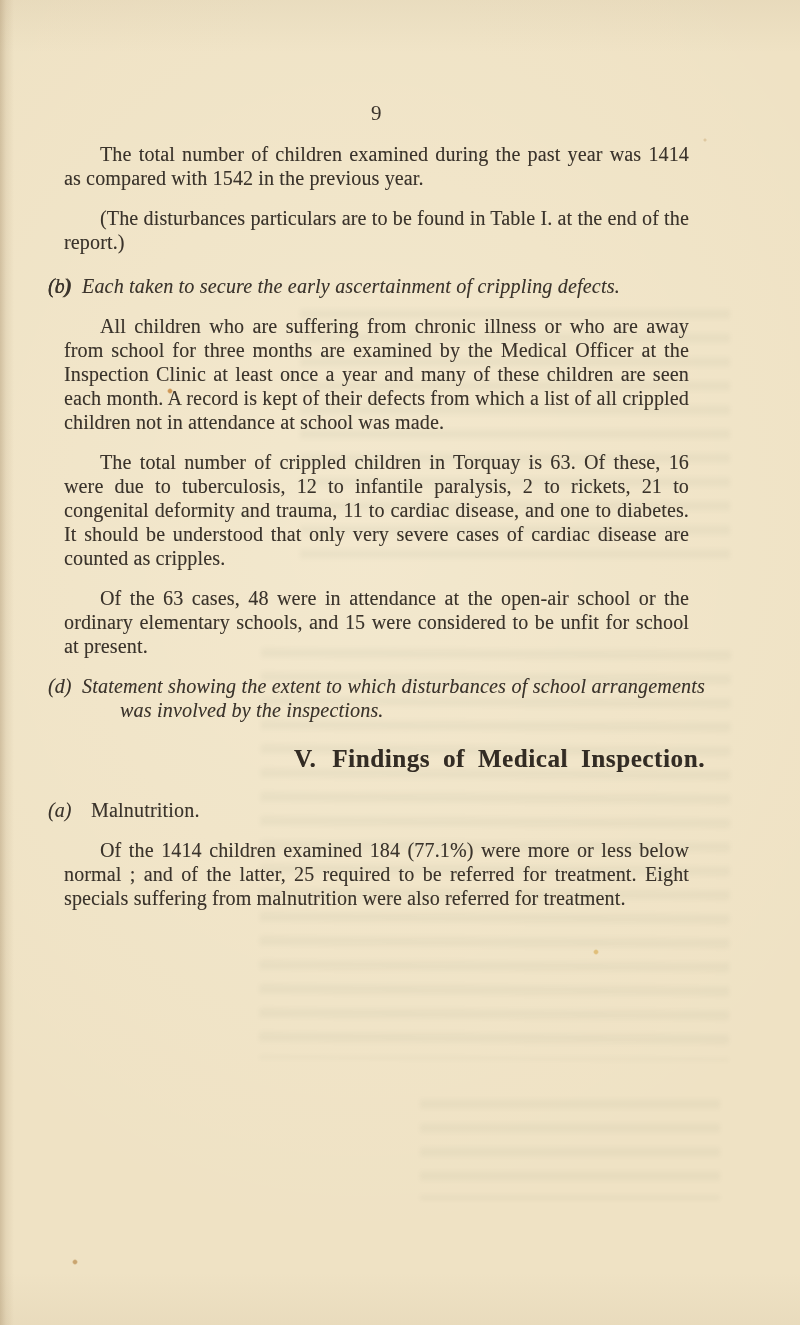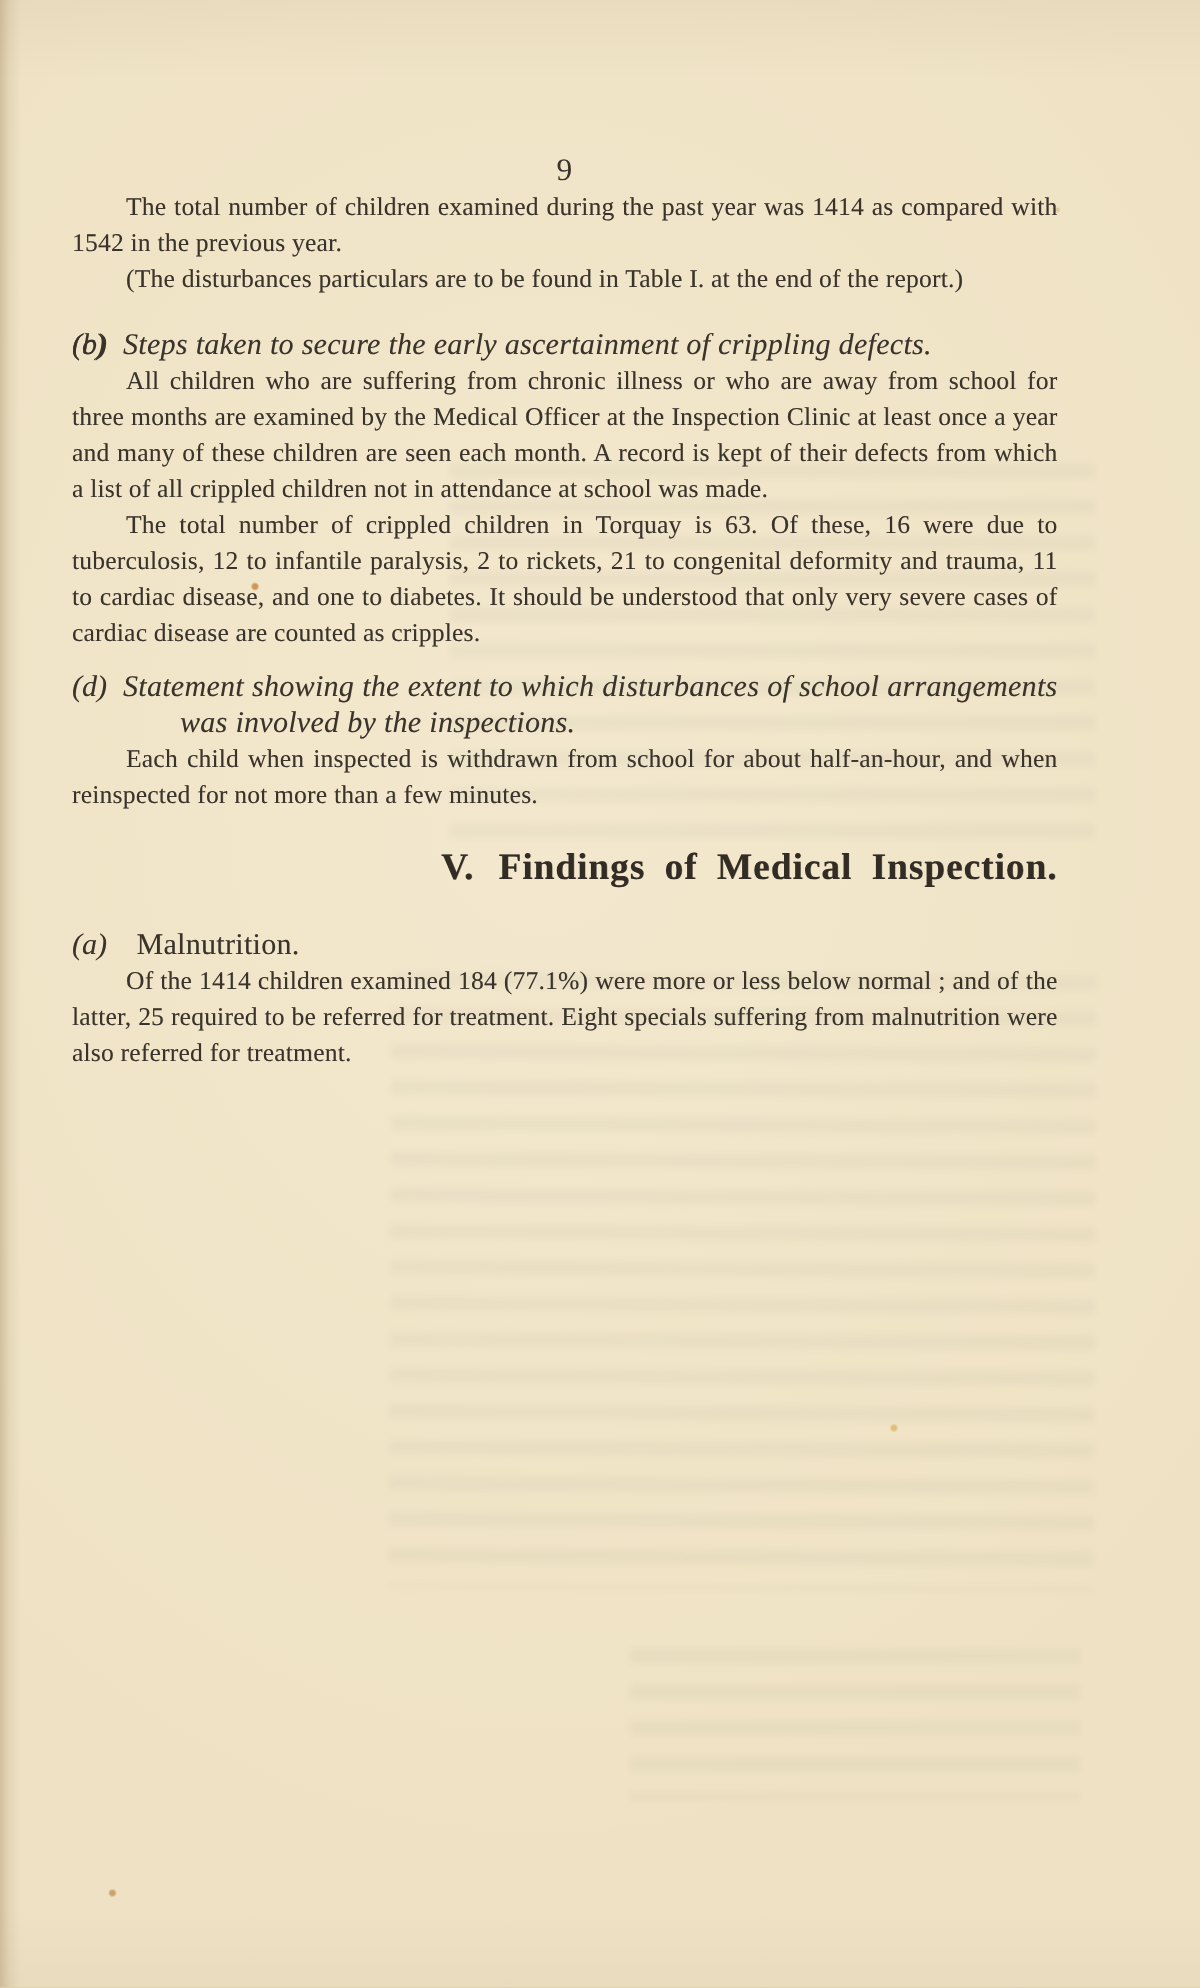--- a/index.html
+++ b/index.html
@@ -52,22 +52,22 @@
     height: 1325px;
     padding: 100px 95px 0 48px;
   }
   .page-number {
     text-align: center;
     font-size: 21px;
     line-height: 26px;
     letter-spacing: 0.5px;
   }
   p.body-text {
-    margin: 0;
-    font-size: 17px;
+    margin: 16px;
+    font-size: 20px;
     line-height: 24px;
     letter-spacing: 0.15px;
     text-align: justify;
     text-indent: 36px;
     text-shadow: 0.2px 0.2px 0.35px rgba(58,51,43,0.35);
   }
   .mt-p1 { margin-top: 26px; }
   .mt-p2 { margin-top: 21px; }
   .mt-after-head { margin-top: 16px; }
   .mt-between { margin-top: 10px; }
@@ -147,30 +147,30 @@
     <p class="body-text mt-p1">The total number of children examined during the past year was 1414 as compared with 1542 in the previous year.</p>
 
     <p class="body-text mt-p2">(The disturbances particulars are to be found in Table I. at the end of the report.)</p>
 
     <div class="section sec-b">
       <span class="sec-label">(b)</span>
     </div>
 
     <div class="section sec-c">
       <span class="sec-label">(c)</span>
-      <div class="sec-head">Steps taken to secure the early ascertainment of crippling defects.</div>
+      <div class="sec-head">Each taken to secure the early ascertainment of crippling defects.</div>
     </div>
     <p class="body-text mt-after-head">All children who are suffering from chronic illness or who are away from school for three months are examined by the Medical Officer at the Inspection Clinic at least once a year and many of these children are seen each month. A record is kept of their defects from which a list of all crippled children not in attendance at school was made.</p>
     <p class="body-text mt-between">The total number of crippled children in Torquay is 63. Of these, 16 were due to tuberculosis, 12 to infantile paralysis, 2 to rickets, 21 to congenital deformity and trauma, 11 to cardiac disease, and one to diabetes. It should be understood that only very severe cases of cardiac disease are counted as cripples.</p>
+    <p class="body-text mt-between">Of the 63 cases, 48 were in attendance at the open-air school or the ordinary elementary schools, and 15 were considered to be unfit for school at present.</p>
 
     <div class="section sec-d">
       <span class="sec-label">(d)</span>
       <div class="sec-head">Statement showing the extent to which disturbances of school arrangements was involved by the inspections.</div>
     </div>
-    <p class="body-text mt-after-head">Each child when inspected is withdrawn from school for about half-an-hour, and when reinspected for not more than a few minutes.</p>
 
     <div class="findings-heading">
       <span class="heading-number">V.</span><span class="heading-title">Findings of Medical Inspection.</span>
     </div>
 
     <div class="subsection">
       <span class="sec-label">(a)</span>
       <div class="sub-title">Malnutrition.</div>
     </div>
     <p class="body-text mt-between">Of the 1414 children examined 184 (77.1%) were more or less below normal ; and of the latter, 25 required to be referred for treatment. Eight specials suffering from malnutrition were also referred for treatment.</p>

